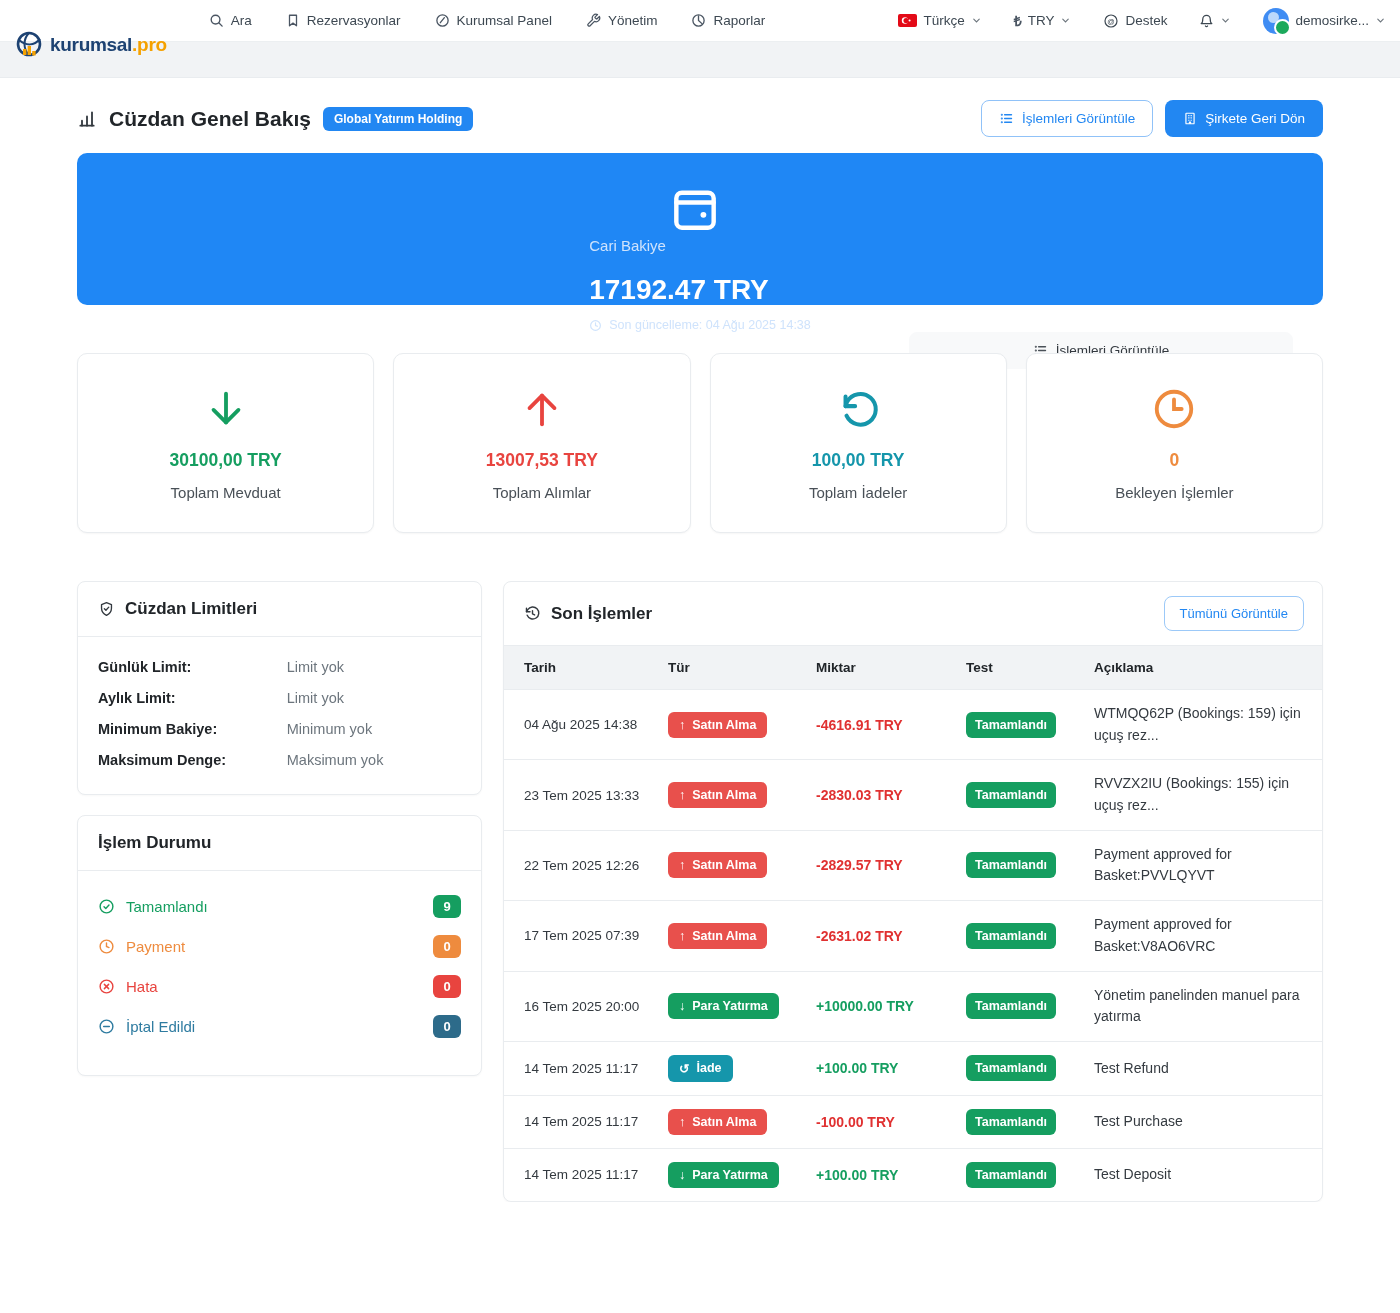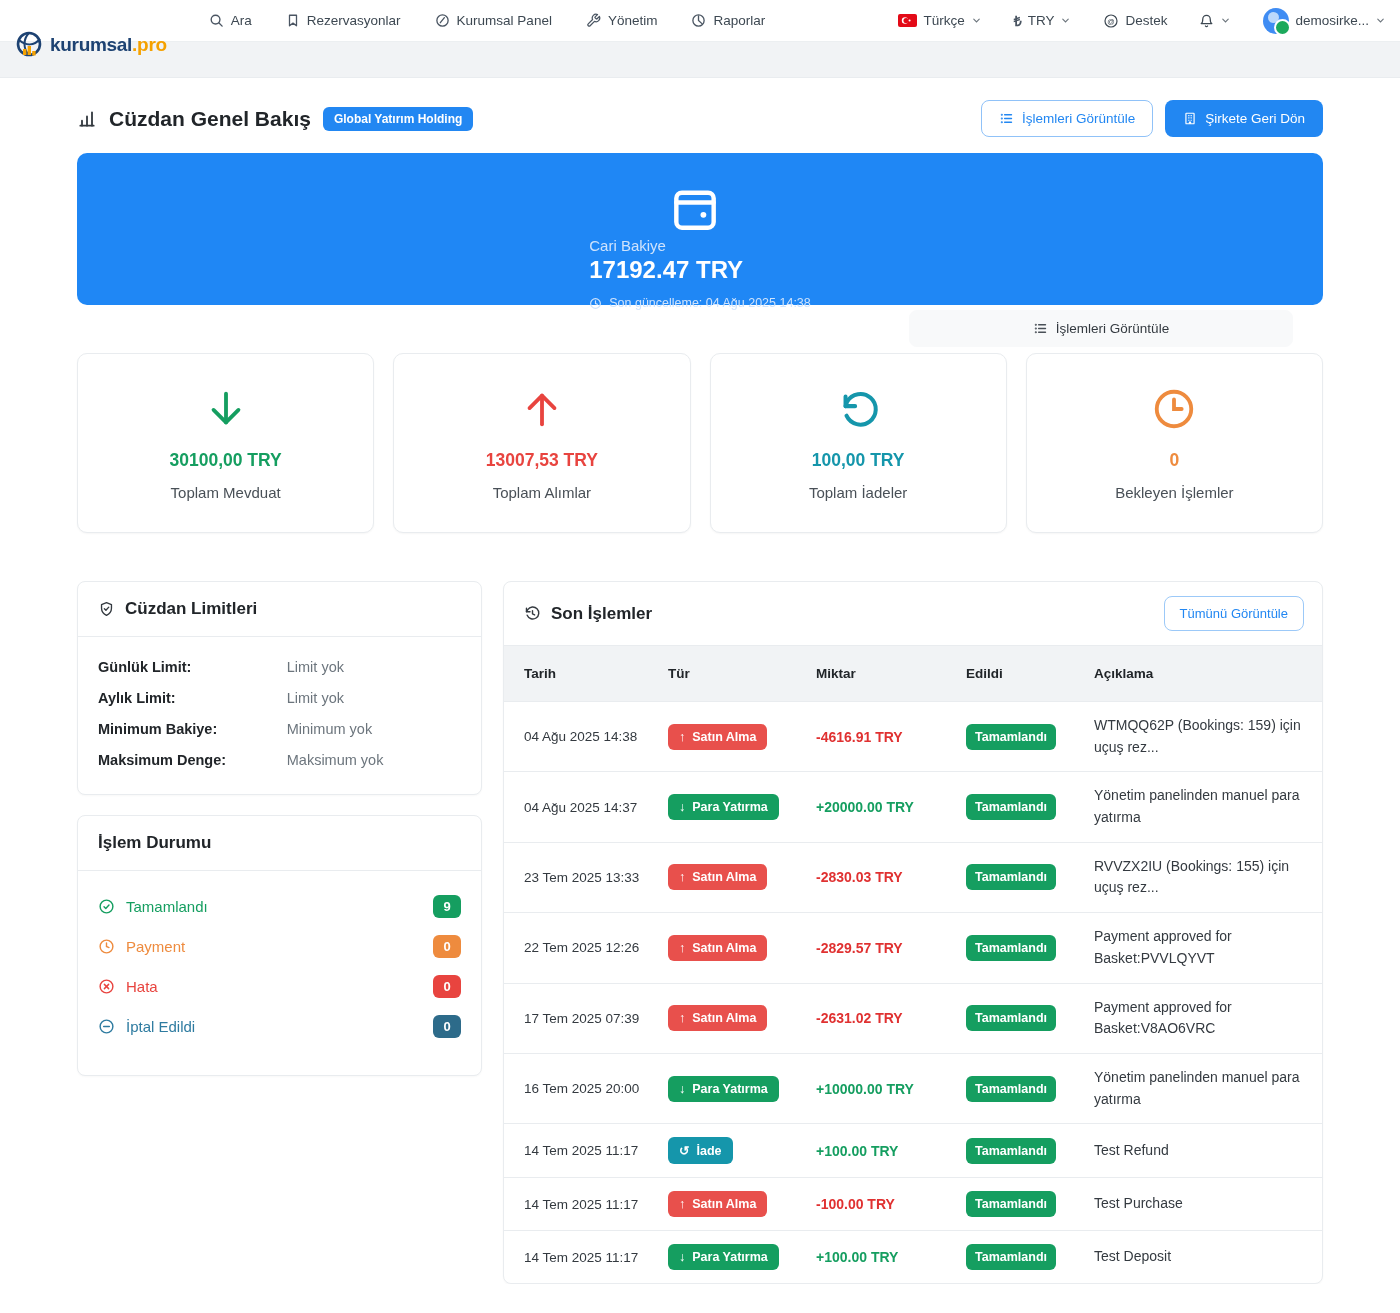--- a/index.html
+++ b/index.html
@@ -44,21 +44,21 @@
   .btn-outline { background:#fff; border-color:#90c2f8; color:#2287f2; }
   .btn-primary { background:#2287f2; color:#fff; }
 
   
   .hero {
     background:#1f87f5; border-radius:10px; padding:28px 30px; margin-top:16px;
     display:flex; align-items:center; color:#fff; height:152px;flex-direction:column;
   }
   .hero-wallet { color:#fff; margin:0 36px 0 26px; }
   .hero-label { font-size:15px; color:#cfe3fc; }
-  .hero-amount { font-size:24px; font-weight:bold; margin:2px 0 12px 0; }
+  .hero-amount { font-size:28px; font-weight:bold; margin:20px 0 12px 0; }
   .hero-updated { font-size:12.5px; color:#cfe3fc; display:flex; align-items:center; gap:7px; }
   .hero-btn {
     margin-left:auto; width:384px; justify-content:center;
     background:#f8f9fa; color:#343a40; border-color:#f8f9fa; font-size:13.5px;
   }
   .hero-btn .icon { color:#495057; }
 
   
   .stats { display:grid; grid-template-columns:repeat(4,1fr); gap:19px; margin-top:48px; }
   .stat-card {
@@ -94,21 +94,21 @@
   .k-danger  { color:#e8443f; } .k-danger  .count-badge { background:#e8443f; }
   .k-cancel  { color:#2e7ba0; } .k-cancel  .count-badge { background:#2d6b8a; }
 
   
   .tx-header { padding:14px 18px 14px 20px; }
   .history-hd { color:#343a40; }
   .btn-view-all { margin-left:auto; background:#fff; border:1px solid #9cc9f8; color:#2287f2;
                   font-size:13px; padding:9px 15px; border-radius:8px; cursor:pointer; font-family:inherit; }
   table.tx { width:100%; border-collapse:collapse; }
   .tx thead th { background:#f1f3f5; text-align:left; font-size:13.5px; font-weight:bold; color:#212529;
-                 padding:20px 12px; }
+                 padding:14px 12px; }
   .tx th:first-child, .tx td:first-child { padding-left:20px; width:152px; }
   .tx th:nth-child(2), .tx td:nth-child(2) { width:148px; }
   .tx th:nth-child(3), .tx td:nth-child(3) { width:150px; }
   .tx th:nth-child(4), .tx td:nth-child(4) { width:128px; }
   .tx tbody td { padding:13px 12px; border-top:1px solid #e9ecef; font-size:13.5px; color:#343a40; vertical-align:middle; }
   .type-pill { display:inline-flex; align-items:center; gap:7px; color:#fff; font-weight:bold;
                font-size:12.5px; padding:6px 11px; border-radius:6px; white-space:nowrap; }
   .pill-purchase { background:#e8504c; }
   .pill-deposit  { background:#159e60; }
   .pill-refund   { background:#1596ab; }
@@ -407,145 +407,131 @@
           </svg>
         <span class="card-title">Son İşlemler</span>
         <button class="btn-view-all">Tümünü Görüntüle</button>
       </div>
       <table class="tx">
         <thead>
           <tr>
             <th>Tarih</th>
             <th>Tür</th>
             <th>Miktar</th>
-            <th>Edildi</th>
+            <th>Test</th>
             <th>Açıklama</th>
           </tr>
         </thead>
         <tbody>
             <tr>
     <td>04 Ağu 2025 14:38</td>
     <td>
       <span class="type-pill pill-purchase">
         <span>↑</span>
         <span>Satın Alma</span>
       </span>
     </td>
     <td><span class="amt amt-neg">-4616.91 TRY</span></td>
     <td><span class="status-pill">Tamamlandı</span></td>
     <td>
                 <div class="tx-desc">WTMQQ62P (Bookings: 159) için uçuş rez...</div>
               </td>
   </tr>
             <tr>
-    <td>04 Ağu 2025 14:37</td>
+    <td>23 Tem 2025 13:33</td>
+    <td>
+      <span class="type-pill pill-purchase">
+        <span>↑</span>
+        <span>Satın Alma</span>
+      </span>
+    </td>
+    <td><span class="amt amt-neg">-2830.03 TRY</span></td>
+    <td><span class="status-pill">Tamamlandı</span></td>
+    <td>
+                <div class="tx-desc">RVVZX2IU (Bookings: 155) için uçuş rez...</div>
+              </td>
+  </tr>
+            <tr>
+    <td>22 Tem 2025 12:26</td>
+    <td>
+      <span class="type-pill pill-purchase">
+        <span>↑</span>
+        <span>Satın Alma</span>
+      </span>
+    </td>
+    <td><span class="amt amt-neg">-2829.57 TRY</span></td>
+    <td><span class="status-pill">Tamamlandı</span></td>
+    <td>
+                <div class="tx-desc">Payment approved for Basket:PVVLQYVT</div>
+              </td>
+  </tr>
+            <tr>
+    <td>17 Tem 2025 07:39</td>
+    <td>
+      <span class="type-pill pill-purchase">
+        <span>↑</span>
+        <span>Satın Alma</span>
+      </span>
+    </td>
+    <td><span class="amt amt-neg">-2631.02 TRY</span></td>
+    <td><span class="status-pill">Tamamlandı</span></td>
+    <td>
+                <div class="tx-desc">Payment approved for Basket:V8AO6VRC</div>
+              </td>
+  </tr>
+            <tr>
+    <td>16 Tem 2025 20:00</td>
     <td>
       <span class="type-pill pill-deposit">
         <span>↓</span>
         <span>Para Yatırma</span>
       </span>
     </td>
-    <td><span class="amt amt-pos">+20000.00 TRY</span></td>
+    <td><span class="amt amt-pos">+10000.00 TRY</span></td>
     <td><span class="status-pill">Tamamlandı</span></td>
     <td>
                 <div class="tx-desc">Yönetim panelinden manuel para yatırma</div>
               </td>
   </tr>
             <tr>
-    <td>23 Tem 2025 13:33</td>
+    <td>14 Tem 2025 11:17</td>
+    <td>
+      <span class="type-pill pill-refund">
+        <span>↺</span>
+        <span>İade</span>
+      </span>
+    </td>
+    <td><span class="amt amt-pos">+100.00 TRY</span></td>
+    <td><span class="status-pill">Tamamlandı</span></td>
+    <td>
+                <div class="tx-desc">Test Refund</div>
+              </td>
+  </tr>
+            <tr>
+    <td>14 Tem 2025 11:17</td>
     <td>
       <span class="type-pill pill-purchase">
         <span>↑</span>
         <span>Satın Alma</span>
       </span>
     </td>
-    <td><span class="amt amt-neg">-2830.03 TRY</span></td>
-    <td><span class="status-pill">Tamamlandı</span></td>
-    <td>
-                <div class="tx-desc">RVVZX2IU (Bookings: 155) için uçuş rez...</div>
-              </td>
-  </tr>
-            <tr>
-    <td>22 Tem 2025 12:26</td>
-    <td>
-      <span class="type-pill pill-purchase">
-        <span>↑</span>
-        <span>Satın Alma</span>
-      </span>
-    </td>
-    <td><span class="amt amt-neg">-2829.57 TRY</span></td>
-    <td><span class="status-pill">Tamamlandı</span></td>
-    <td>
-                <div class="tx-desc">Payment approved for Basket:PVVLQYVT</div>
-              </td>
-  </tr>
-            <tr>
-    <td>17 Tem 2025 07:39</td>
-    <td>
-      <span class="type-pill pill-purchase">
-        <span>↑</span>
-        <span>Satın Alma</span>
-      </span>
-    </td>
-    <td><span class="amt amt-neg">-2631.02 TRY</span></td>
-    <td><span class="status-pill">Tamamlandı</span></td>
-    <td>
-                <div class="tx-desc">Payment approved for Basket:V8AO6VRC</div>
-              </td>
-  </tr>
-            <tr>
-    <td>16 Tem 2025 20:00</td>
+    <td><span class="amt amt-neg">-100.00 TRY</span></td>
+    <td><span class="status-pill">Tamamlandı</span></td>
+    <td>
+                <div class="tx-desc">Test Purchase</div>
+              </td>
+  </tr>
+            <tr>
+    <td>14 Tem 2025 11:17</td>
     <td>
       <span class="type-pill pill-deposit">
         <span>↓</span>
         <span>Para Yatırma</span>
       </span>
     </td>
-    <td><span class="amt amt-pos">+10000.00 TRY</span></td>
-    <td><span class="status-pill">Tamamlandı</span></td>
-    <td>
-                <div class="tx-desc">Yönetim panelinden manuel para yatırma</div>
-              </td>
-  </tr>
-            <tr>
-    <td>14 Tem 2025 11:17</td>
-    <td>
-      <span class="type-pill pill-refund">
-        <span>↺</span>
-        <span>İade</span>
-      </span>
-    </td>
-    <td><span class="amt amt-pos">+100.00 TRY</span></td>
-    <td><span class="status-pill">Tamamlandı</span></td>
-    <td>
-                <div class="tx-desc">Test Refund</div>
-              </td>
-  </tr>
-            <tr>
-    <td>14 Tem 2025 11:17</td>
-    <td>
-      <span class="type-pill pill-purchase">
-        <span>↑</span>
-        <span>Satın Alma</span>
-      </span>
-    </td>
-    <td><span class="amt amt-neg">-100.00 TRY</span></td>
-    <td><span class="status-pill">Tamamlandı</span></td>
-    <td>
-                <div class="tx-desc">Test Purchase</div>
-              </td>
-  </tr>
-            <tr>
-    <td>14 Tem 2025 11:17</td>
-    <td>
-      <span class="type-pill pill-deposit">
-        <span>↓</span>
-        <span>Para Yatırma</span>
-      </span>
-    </td>
     <td><span class="amt amt-pos">+100.00 TRY</span></td>
     <td><span class="status-pill">Tamamlandı</span></td>
     <td>
                 <div class="tx-desc">Test Deposit</div>
               </td>
   </tr>
           </tbody>
       </table>
     </div>
   </div>

